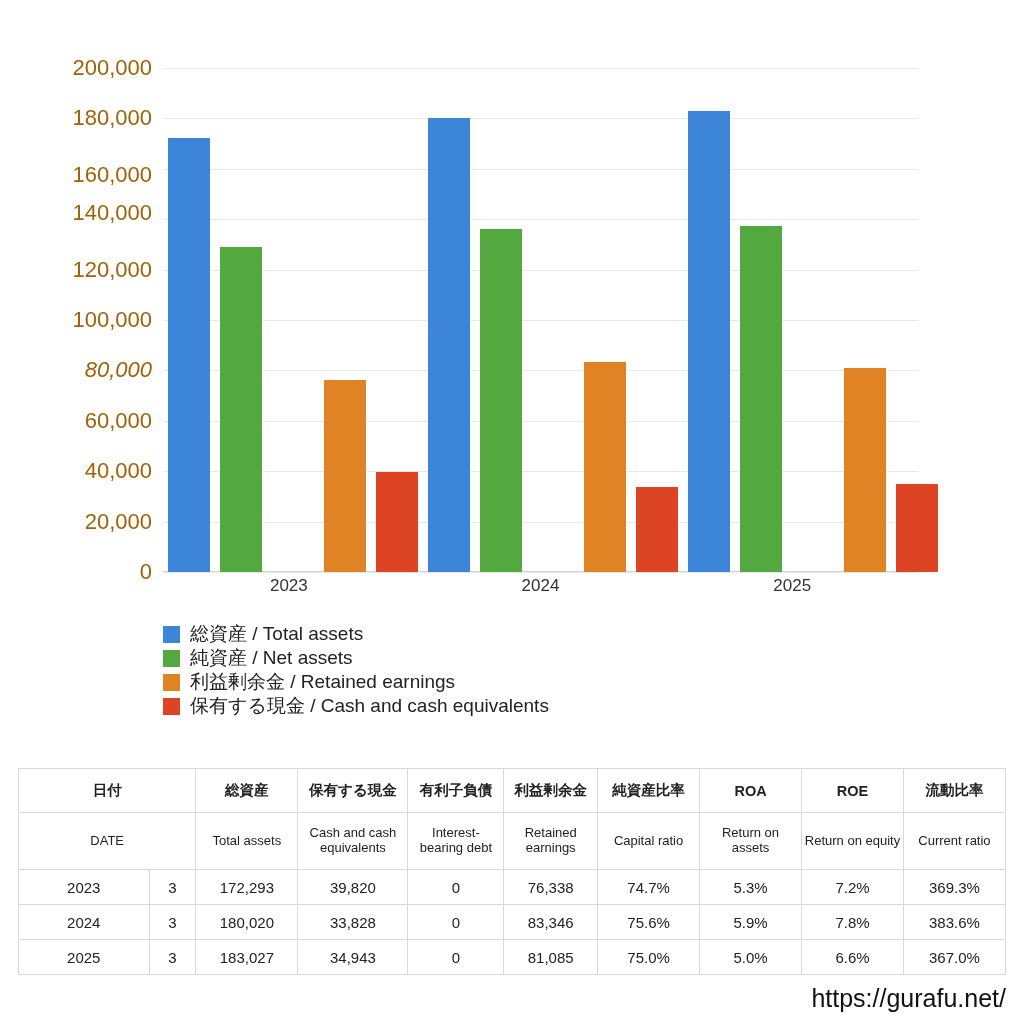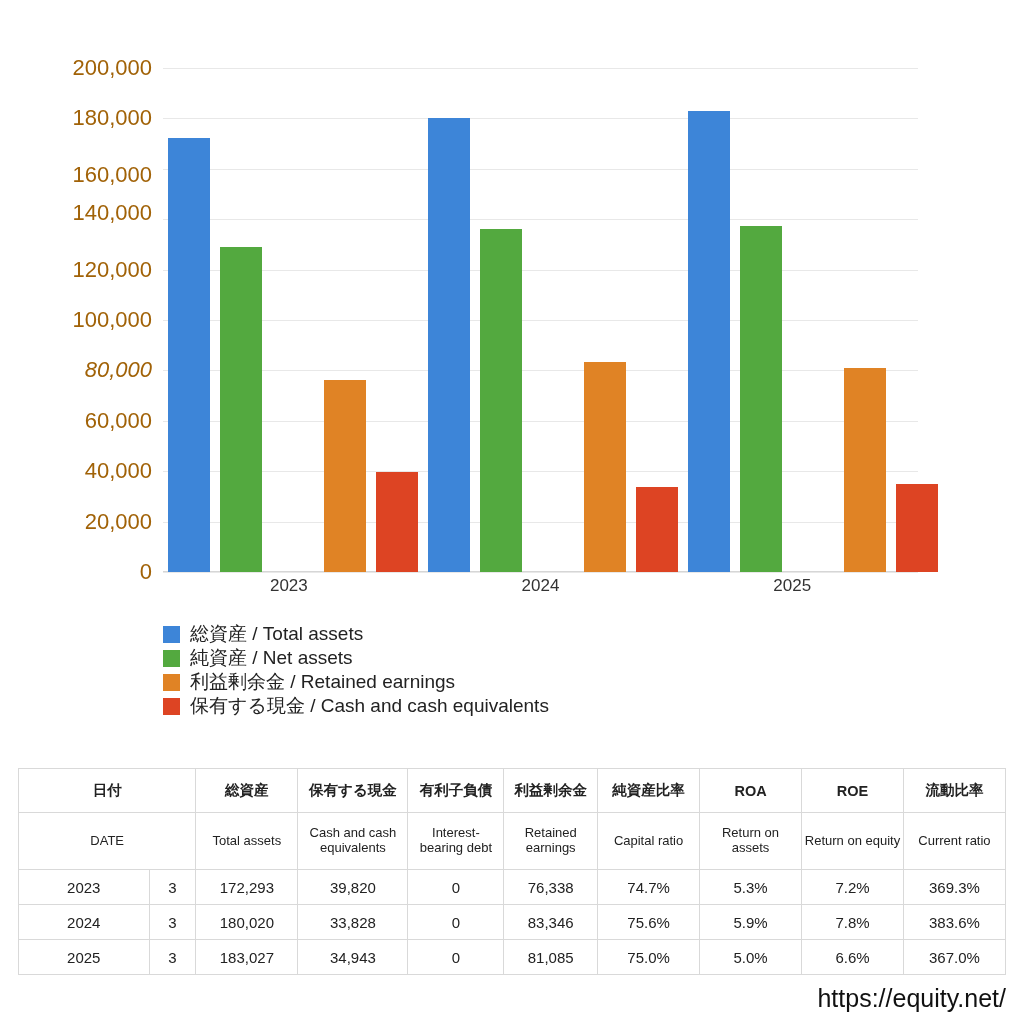--- a/index.html
+++ b/index.html
@@ -303,14 +303,14 @@
             <td>81,085</td>
             <td>75.0%</td>
             <td>5.0%</td>
             <td>6.6%</td>
             <td>367.0%</td>
           </tr>
         </tbody>
     </table>
   </div>
 
-  <div class="site-url">https://equity.net/</div>
+  <div class="site-url">https://gurafu.net/</div>
 </div>
 
 </body></html>

